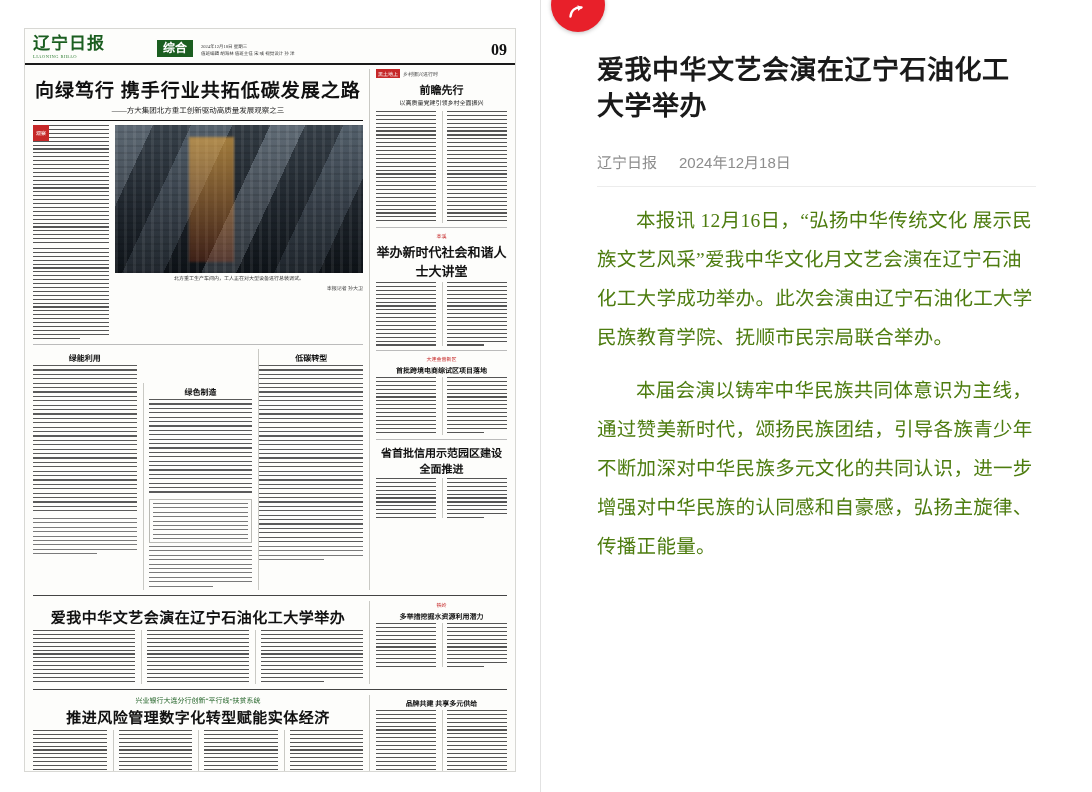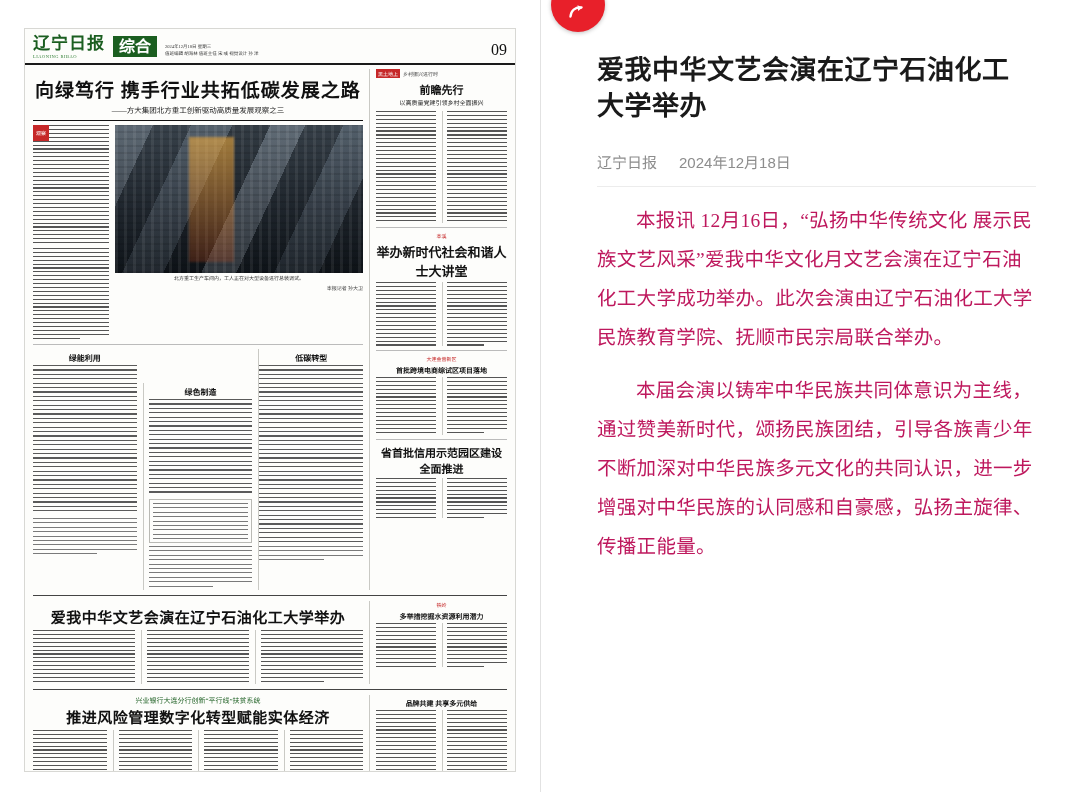--- a/index.html
+++ b/index.html
@@ -56,36 +56,37 @@
   }
   .np-logo-sub {
     font-size: 4.5px;
     color: #2e7d32;
     letter-spacing: .5px;
     line-height: 1.2;
   }
   .np-section {
     background: #1b5e20;
     color: #fff;
-    font-size: 16px;
+    font-size: 12px;
     font-weight: bold;
     padding: 2px 6px;
     line-height: 1.1;
     margin-bottom: 2px;
+    margin-left: 44px;
   }
   .np-meta {
     font-size: 4.5px;
     color: #333;
     line-height: 1.5;
     padding-bottom: 2px;
     flex: 1;
   }
   .np-pageno {
     font-size: 16px;
-    font-weight: normal;
+    font-weight: bold;
     color: #111;
     padding-bottom: 0px;
   }
   .np-body { padding: 4px 8px 6px 8px; }
 
   .np-row { display: flex; gap: 6px; }
   .np-col { flex: 1; }
 
   
   .hl-main {
@@ -291,21 +292,21 @@
     padding-bottom: 14px;
     border-bottom: 1px solid #ececec;
   }
   .article-body {
     padding-top: 14px;
   }
   .article-body p {
     font-family: "Liberation Serif", serif;
     font-size: 19.5px;
     line-height: 2.0;
-    color: #be185d;
+    color: #4d7c0f;
     margin: 0 0 14px 0;
     text-indent: 2em;
     letter-spacing: .3px;
   }
 </style>
 </head>
 <body>
 
 <div class="app">
 

